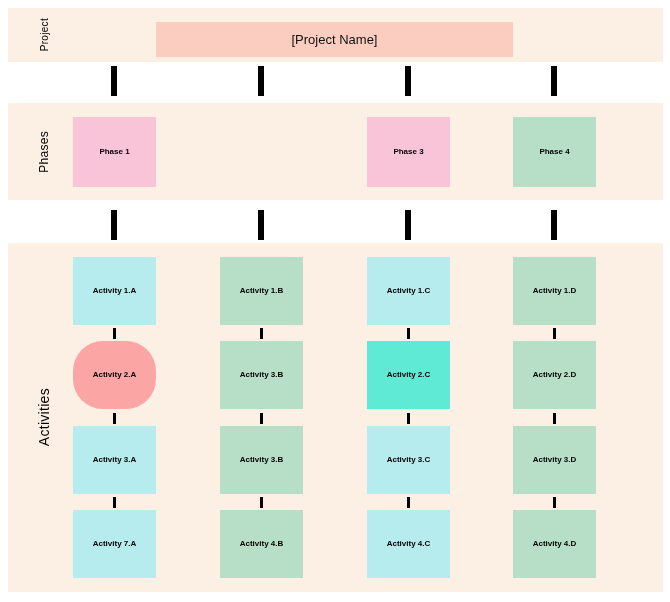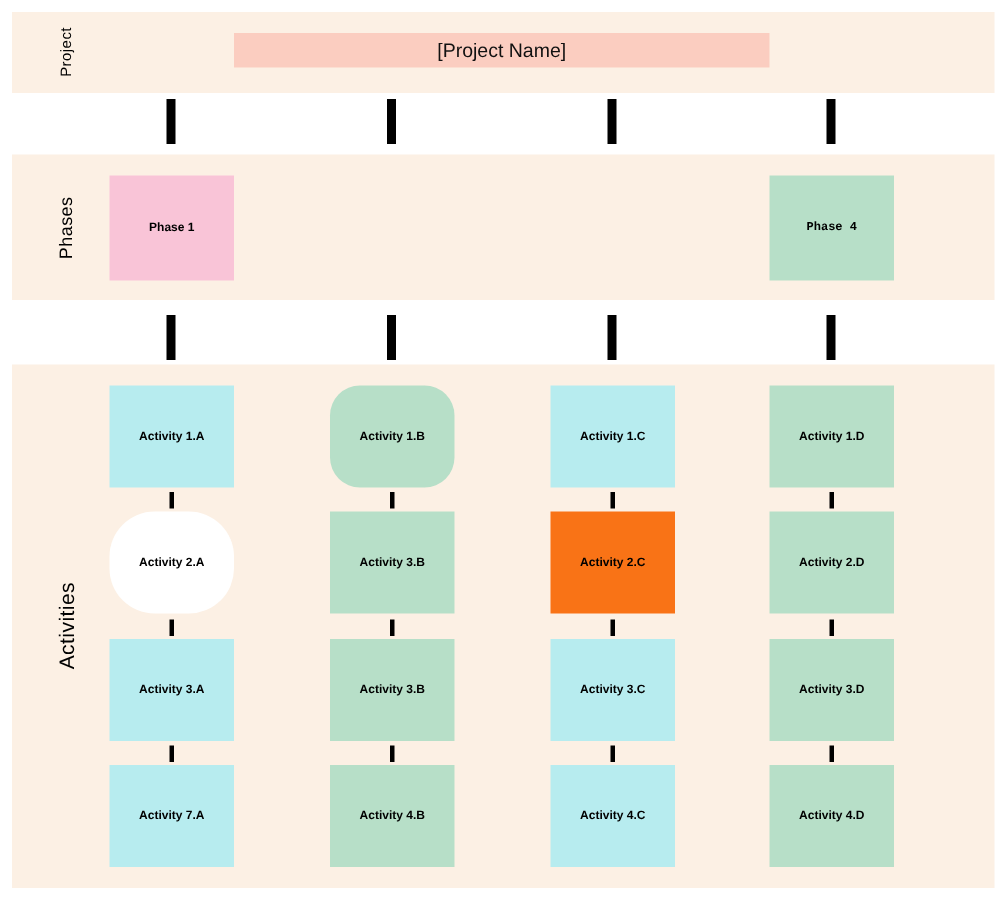--- a/index.html
+++ b/index.html
@@ -12,21 +12,21 @@
   #band-activities{top:243px;height:349px;}
 
   .vlabel{position:absolute;left:20px;top:0;height:100%;width:32px;
           display:flex;align-items:center;justify-content:center;}
   .vlabel span{writing-mode:vertical-rl;transform:rotate(180deg);
                white-space:nowrap;color:#000;letter-spacing:.3px;}
   #band-project .vlabel span{font-size:10px;}
   #band-phases .vlabel span{font-size:12px;}
   #band-activities .vlabel span{font-size:14px;}
 
-  .project-bar{position:absolute;left:148px;top:14px;width:357px;height:23px;
+  .project-bar{position:absolute;left:148px;top:14px;width:357px;height:35px;
                display:flex;align-items:center;justify-content:center;
                font-size:13px;color:#111;}
 
   .node{position:absolute;width:83px;display:flex;align-items:center;justify-content:center;
         text-align:center;font-weight:bold;font-size:8px;color:#000;line-height:1.1;}
   .phase{top:14px;height:70px;}
   .act{height:68px;}
   .c1{left:65px}.c2{left:212px}.c3{left:359px}.c4{left:505px}
   .r1{top:14px}.r2{top:98px}.r3{top:183px}.r4{top:267px}
 
@@ -57,60 +57,63 @@
   <div class="tick big ta tx3" style="background: rgb(0, 0, 0);"></div>
   <div class="tick big ta tx4" style="background: rgb(0, 0, 0);"></div>
 
   <div class="band" id="band-phases" style="background: rgb(252, 240, 228);">
     <div class="vlabel">
       <span>Phases</span>
     </div>
     <div class="node phase c1" style="background: rgb(249, 196, 215);">
       <span>Phase 1</span>
     </div>
-    <div class="node phase c4" style="background: rgb(183, 223, 200); font-family: Liberation Mono, monospace;">
+    <div class="node phase c3" style="background: rgb(249, 196, 215);">
+      <span>Phase 3</span>
+    </div>
+    <div class="node phase c4" style="background: rgb(183, 223, 200);">
       <span>Phase 4</span>
     </div>
   </div>
 
   <div class="tick big tb tx1" style="background: rgb(0, 0, 0);"></div>
   <div class="tick big tb tx2" style="background: rgb(0, 0, 0);"></div>
   <div class="tick big tb tx3" style="background: rgb(0, 0, 0);"></div>
   <div class="tick big tb tx4" style="background: rgb(0, 0, 0);"></div>
 
   <div class="band" id="band-activities" style="background: rgb(252, 240, 228);">
     <div class="vlabel">
       <span>Activities</span>
     </div>
 
     <div class="node act r1 c1" style="background: rgb(183, 236, 239);">
       <span>Activity 1.A</span>
       </div>
-    <div class="node act r1 c2" style="background: rgb(183, 223, 200); border-radius: 20px;">
+    <div class="node act r1 c2" style="background: rgb(183, 223, 200);">
       <span>Activity 1.B</span>
       </div>
     <div class="node act r1 c3" style="background: rgb(183, 236, 239);">
       <span>Activity 1.C</span>
       </div>
     <div class="node act r1 c4" style="background: rgb(183, 223, 200); align-items: center;">
       <span>Activity 1.D</span>
       </div>
 
     <div class="tick small sy1 sx1" style="background: rgb(0, 0, 0);"></div>
     <div class="tick small sy1 sx2" style="background: rgb(0, 0, 0);"></div>
     <div class="tick small sy1 sx3" style="background: rgb(0, 0, 0);"></div>
     <div class="tick small sy1 sx4" style="background: rgb(0, 0, 0);"></div>
 
-    <div class="node act r2 c1" style="background: #ffffff; border-radius: 30px;">
+    <div class="node act r2 c1" style="background: #fca5a5; border-radius: 30px;">
       <span>Activity 2.A</span>
       </div>
     <div class="node act r2 c2" style="background: rgb(183, 223, 200);">
       <span>Activity 3.B</span>
       </div>
-    <div class="node act r2 c3" style="background: #f97316;">
+    <div class="node act r2 c3" style="background: #5eead4;">
       <span>Activity 2.C</span>
       </div>
     <div class="node act r2 c4" style="background: rgb(183, 223, 200);">
       <span>Activity 2.D</span>
       </div>
 
     <div class="tick small sy2 sx1" style="background: rgb(0, 0, 0);"></div>
     <div class="tick small sy2 sx2" style="background: rgb(0, 0, 0);"></div>
     <div class="tick small sy2 sx3" style="background: rgb(0, 0, 0);"></div>
     <div class="tick small sy2 sx4" style="background: rgb(0, 0, 0);"></div>

